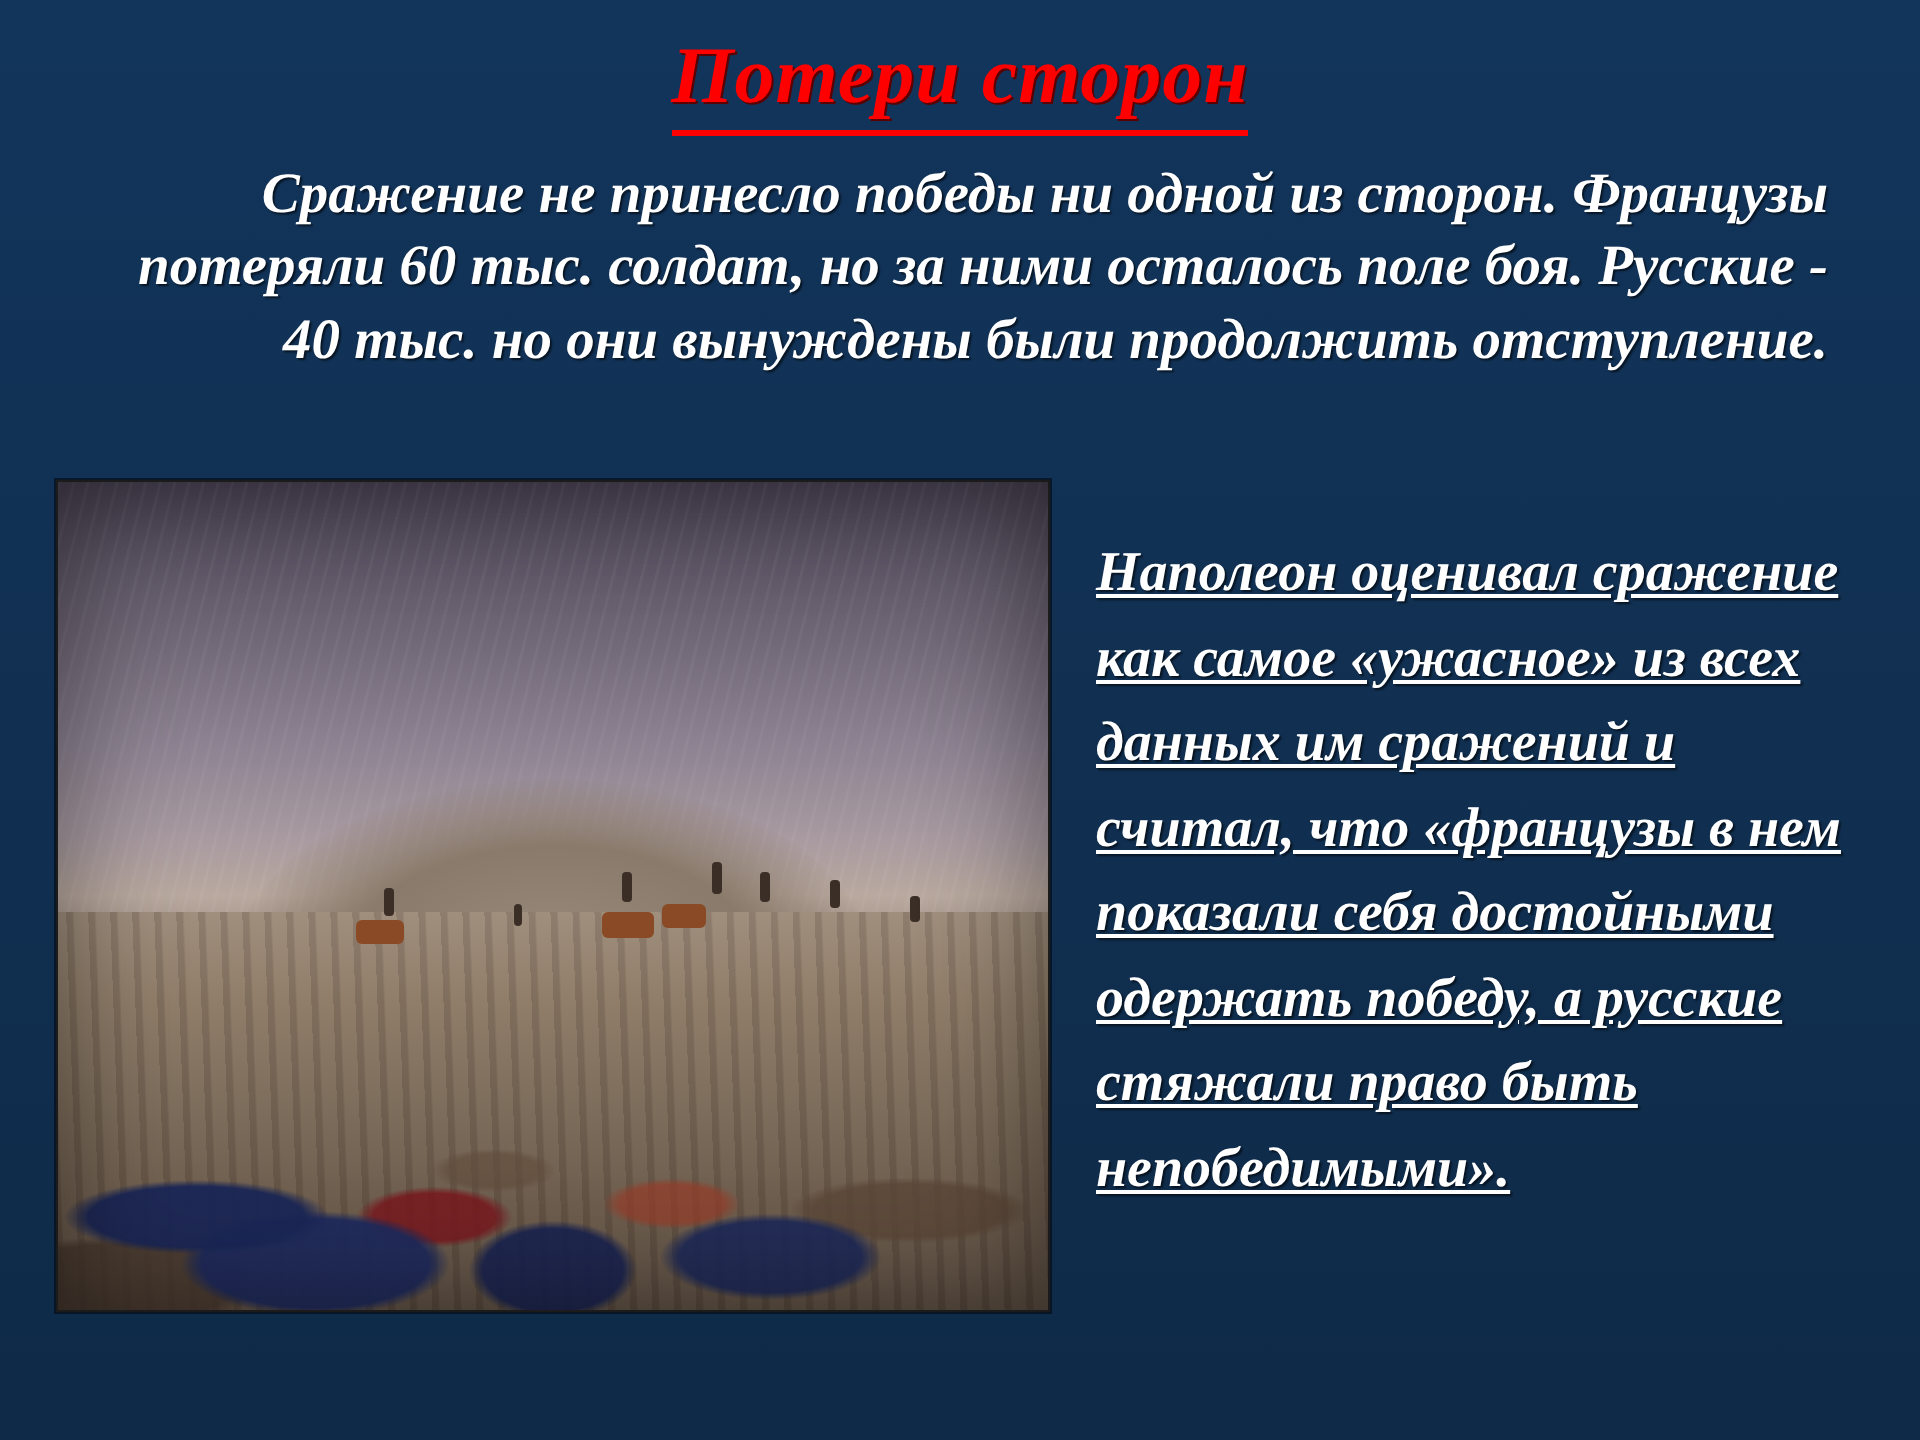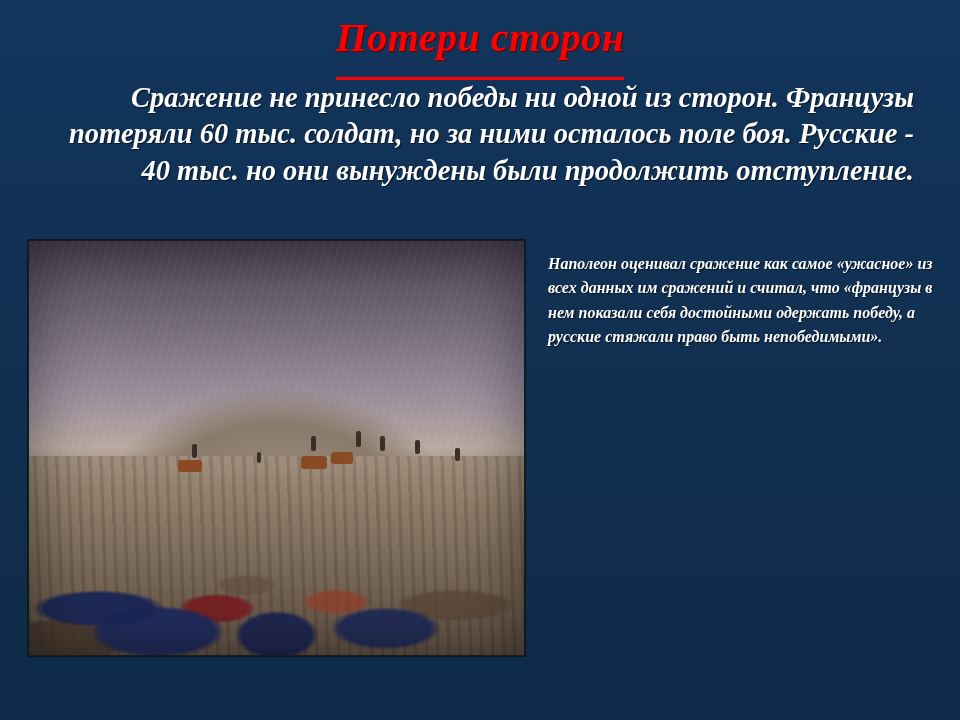--- a/index.html
+++ b/index.html
@@ -30,21 +30,21 @@
     color: #ff0000;
     font-weight: bold;
     font-style: italic;
     font-size: 40px;
     letter-spacing: 0.5px;
     text-shadow: 1px 1px 0 #5a0000;
   }
   .slide-title .underline-wrap {
     display: inline-block;
     border-bottom: 3px solid #ff0000;
-    padding-bottom: 18px;
+    padding-bottom: 6px;
     line-height: 1.05;
   }
 
   
   .intro {
     position: absolute;
     top: 80px;
     left: 62px;
     width: 852px;
     color: #ffffff;
@@ -135,29 +135,30 @@
   .pic-vignette {
     position: absolute;
     inset: 0;
     box-shadow: inset 0 0 60px rgba(0,0,0,0.45);
   }
 
   
   .quote {
     position: absolute;
     left: 548px;
-    top: 252px;
+    top: 266px;
     width: 392px;
     color: #ffffff;
     font-style: italic;
     font-weight: bold;
-    font-size: 16px;
+    font-size: 28px;
     line-height: 1.52;
     text-align: left;
     text-shadow: 1px 1px 1px rgba(0,0,0,0.6);
+    text-decoration: underline;
   }
 </style>
 </head>
 <body>
 
 <div class="slide">
 
   <div class="slide-title">
     <span class="underline-wrap">Потери сторон</span>
   </div>

